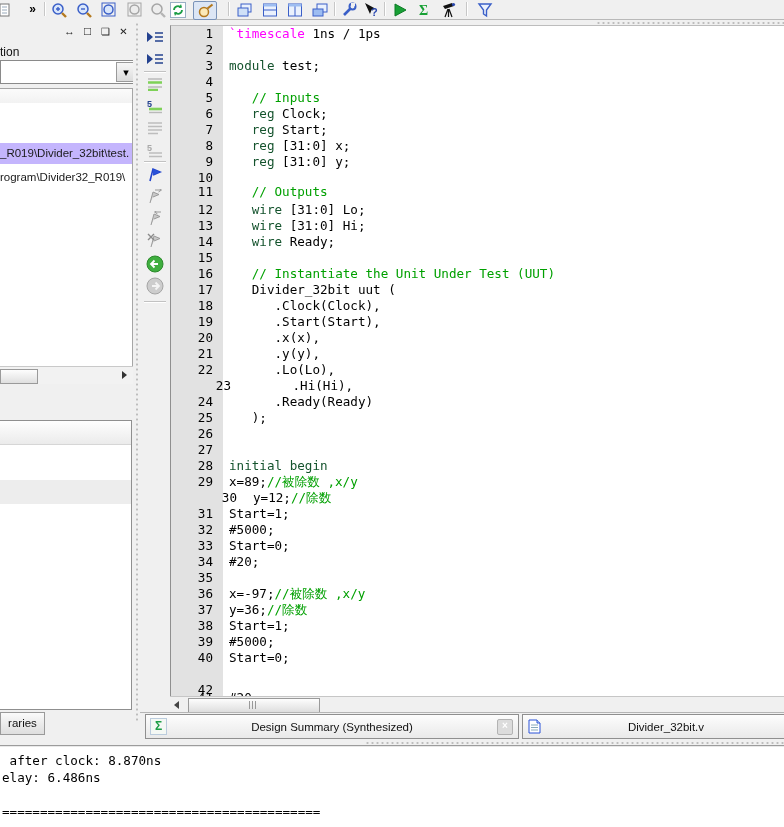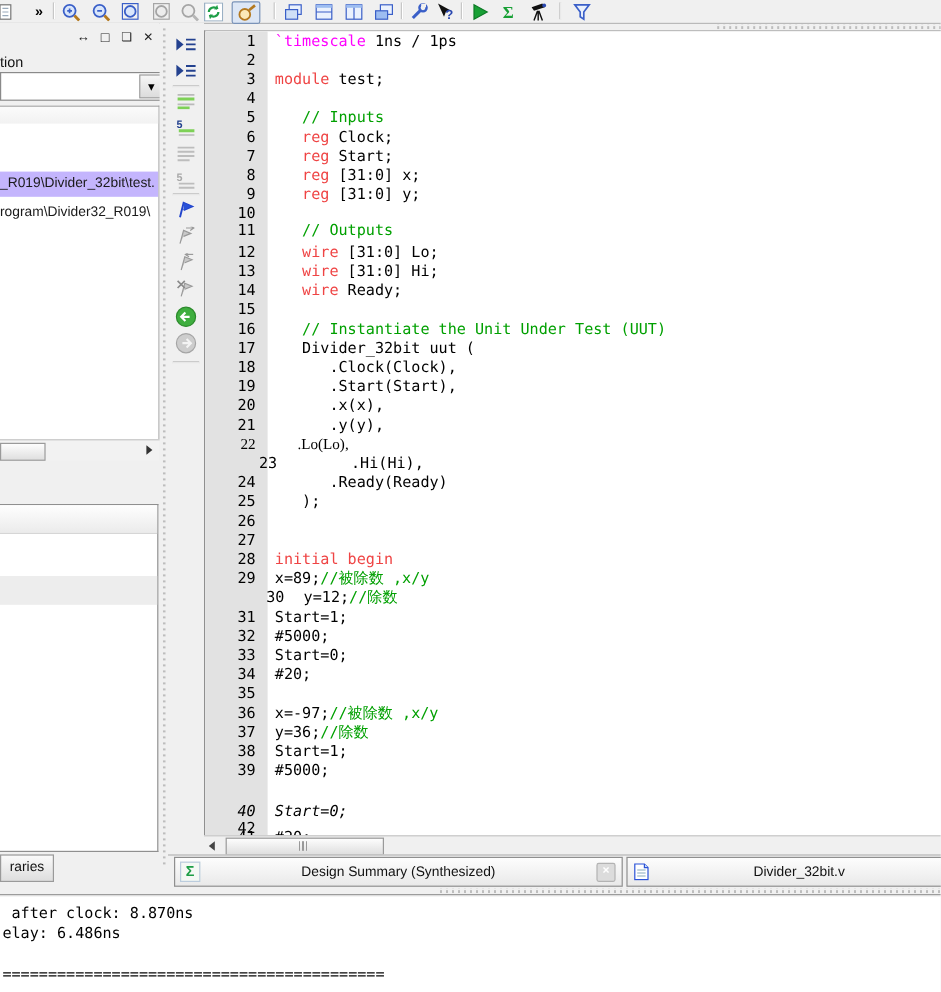--- a/index.html
+++ b/index.html
@@ -61,21 +61,21 @@
   .v-sep{position:absolute;left:4px;width:22px;height:1px;background:#c2c2c2;border-bottom:1px solid #fff;}
   
   #editor{position:absolute;left:170px;top:25px;width:614px;height:671px;background:#fff;
     border-left:1px solid #8f8f8f;border-top:1px solid #bdbdbd;overflow:hidden;}
   #gutter{position:absolute;left:0;top:0;width:52px;height:100%;background:#e2e2e2;}
   .code-row{position:absolute;left:0;width:100%;height:16px;
     font-family:"DejaVu Sans Mono",monospace;font-size:12.6px;line-height:16px;white-space:pre;}
   .code-row .ln{position:absolute;left:0;top:0;width:42px;text-align:right;color:#000;}
   .code-row .ct{position:absolute;left:58px;top:0;}
   .seg-p{color:#000;}
-  .seg-k{color:#ef4444;}
+  .seg-k{color:#14532d;}
   .seg-d{color:#ff00ff;}
   .seg-c{color:#00a000;}
   #ed-hscroll{position:absolute;left:170px;top:696px;width:614px;height:16px;background:#f0f0f0;
     border-top:1px solid #c6c6c6;}
   #ed-left-arrow{position:absolute;left:4px;top:4px;width:0;height:0;
     border-right:5px solid #444;border-top:4px solid transparent;border-bottom:4px solid transparent;}
   #ed-thumb{position:absolute;left:18px;top:1px;width:130px;height:13px;
     background:linear-gradient(#fdfdfd,#dedede);border:1px solid #9a9a9a;}
   #ed-thumb .grip{position:absolute;left:50%;top:2px;width:9px;height:8px;margin-left:-5px;
     background:repeating-linear-gradient(90deg,#999 0 1px,transparent 1px 3px);}
@@ -364,39 +364,39 @@
         <div class="code-row" style="top: 176px;"><span class="ln">12</span><span class="ct"><span class="seg-p">   </span><span class="seg-k">wire</span><span class="seg-p"> [31:0] Lo;</span></span></div>
         <div class="code-row" style="top: 192px;"><span class="ln">13</span><span class="ct"><span class="seg-p">   </span><span class="seg-k">wire</span><span class="seg-p"> [31:0] Hi;</span></span></div>
         <div class="code-row" style="top: 208px;"><span class="ln">14</span><span class="ct"><span class="seg-p">   </span><span class="seg-k">wire</span><span class="seg-p"> Ready;</span></span></div>
         <div class="code-row" style="top: 224px; padding-left: 32px;"><span class="ln">15</span><span class="ct"></span></div>
         <div class="code-row" style="top: 240px;"><span class="ln">16</span><span class="ct"><span class="seg-c">   // Instantiate the Unit Under Test (UUT)</span></span></div>
         <div class="code-row" style="top: 256px;"><span class="ln">17</span><span class="ct"><span class="seg-p">   Divider_32bit uut (</span></span></div>
         <div class="code-row" style="top: 272px;"><span class="ln">18</span><span class="ct"><span class="seg-p">      .Clock(Clock),</span></span></div>
         <div class="code-row" style="top: 288px;"><span class="ln">19</span><span class="ct"><span class="seg-p">      .Start(Start),</span></span></div>
         <div class="code-row" style="top: 304px;"><span class="ln">20</span><span class="ct"><span class="seg-p">      .x(x),</span></span></div>
         <div class="code-row" style="top: 320px;"><span class="ln">21</span><span class="ct"><span class="seg-p">      .y(y),</span></span></div>
-        <div class="code-row" style="top: 336px; font-family: Liberation Serif, serif;"><span class="ln">22</span><span class="ct"><span class="seg-p">      .Lo(Lo),</span></span></div>
+        <div class="code-row" style="top: 336px;"><span class="ln">22</span><span class="ct"><span class="seg-p">      .Lo(Lo),</span></span></div>
         <div class="code-row" style="top: 352px; margin-left: 18px;"><span class="ln">23</span><span class="ct"><span class="seg-p">      .Hi(Hi),</span></span></div>
         <div class="code-row" style="top: 368px;"><span class="ln">24</span><span class="ct"><span class="seg-p">      .Ready(Ready)</span></span></div>
         <div class="code-row" style="top: 384px;"><span class="ln">25</span><span class="ct"><span class="seg-p">   );</span></span></div>
         <div class="code-row" style="top: 400px;"><span class="ln">26</span><span class="ct"></span></div>
         <div class="code-row" style="top: 416px;"><span class="ln">27</span><span class="ct"></span></div>
         <div class="code-row" style="top: 432px;"><span class="ln">28</span><span class="ct"><span class="seg-k">initial begin</span></span></div>
         <div class="code-row" style="top: 448px;"><span class="ln">29</span><span class="ct"><span class="seg-p">x=89;</span><span class="seg-c">//被除数 ,x/y</span></span></div>
         <div class="code-row" style="top: 464px; margin-left: 24px;"><span class="ln">30</span><span class="ct"><span class="seg-p">y=12;</span><span class="seg-c">//除数</span></span></div>
         <div class="code-row" style="top: 480px;"><span class="ln">31</span><span class="ct"><span class="seg-p">Start=1;</span></span></div>
         <div class="code-row" style="top: 496px;"><span class="ln">32</span><span class="ct"><span class="seg-p">#5000;</span></span></div>
         <div class="code-row" style="top: 512px;"><span class="ln">33</span><span class="ct"><span class="seg-p">Start=0;</span></span></div>
         <div class="code-row" style="top: 528px;"><span class="ln">34</span><span class="ct"><span class="seg-p">#20;</span></span></div>
         <div class="code-row" style="top: 544px;"><span class="ln">35</span><span class="ct"></span></div>
         <div class="code-row" style="top: 560px;"><span class="ln">36</span><span class="ct"><span class="seg-p">x=-97;</span><span class="seg-c">//被除数 ,x/y</span></span></div>
         <div class="code-row" style="top: 576px;"><span class="ln">37</span><span class="ct"><span class="seg-p">y=36;</span><span class="seg-c">//除数</span></span></div>
         <div class="code-row" style="top: 592px;"><span class="ln">38</span><span class="ct"><span class="seg-p">Start=1;</span></span></div>
         <div class="code-row" style="top: 608px;"><span class="ln">39</span><span class="ct"><span class="seg-p">#5000;</span></span></div>
-        <div class="code-row" style="top: 642px; font-style: italic;"><span class="ln">40</span><span class="ct"><span class="seg-p">Start=0;</span></span></div>
+        <div class="code-row" style="top: 624px;"><span class="ln">40</span><span class="ct"><span class="seg-p">Start=0;</span></span></div>
         <div class="code-row" style="top: 664px;"><span class="ln">41</span><span class="ct"><span class="seg-p">#20;</span></span></div>
         <div class="code-row" style="top: 656px;"><span class="ln">42</span><span class="ct"></span></div>
       </div>
   </div>
   <div id="ed-hscroll">
     <div id="ed-left-arrow"></div>
     <div id="ed-thumb">
         <div class="grip"></div>
       </div>
   </div>

